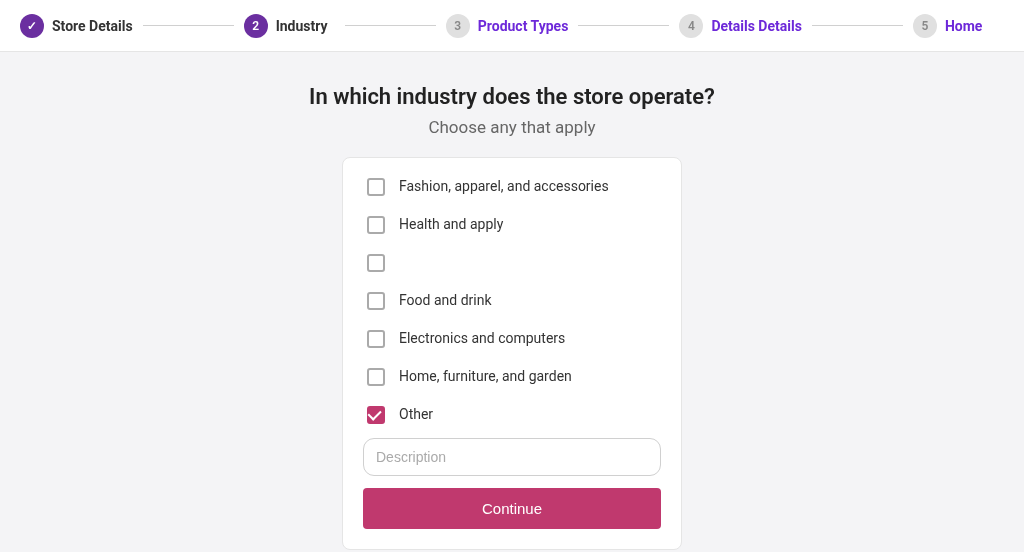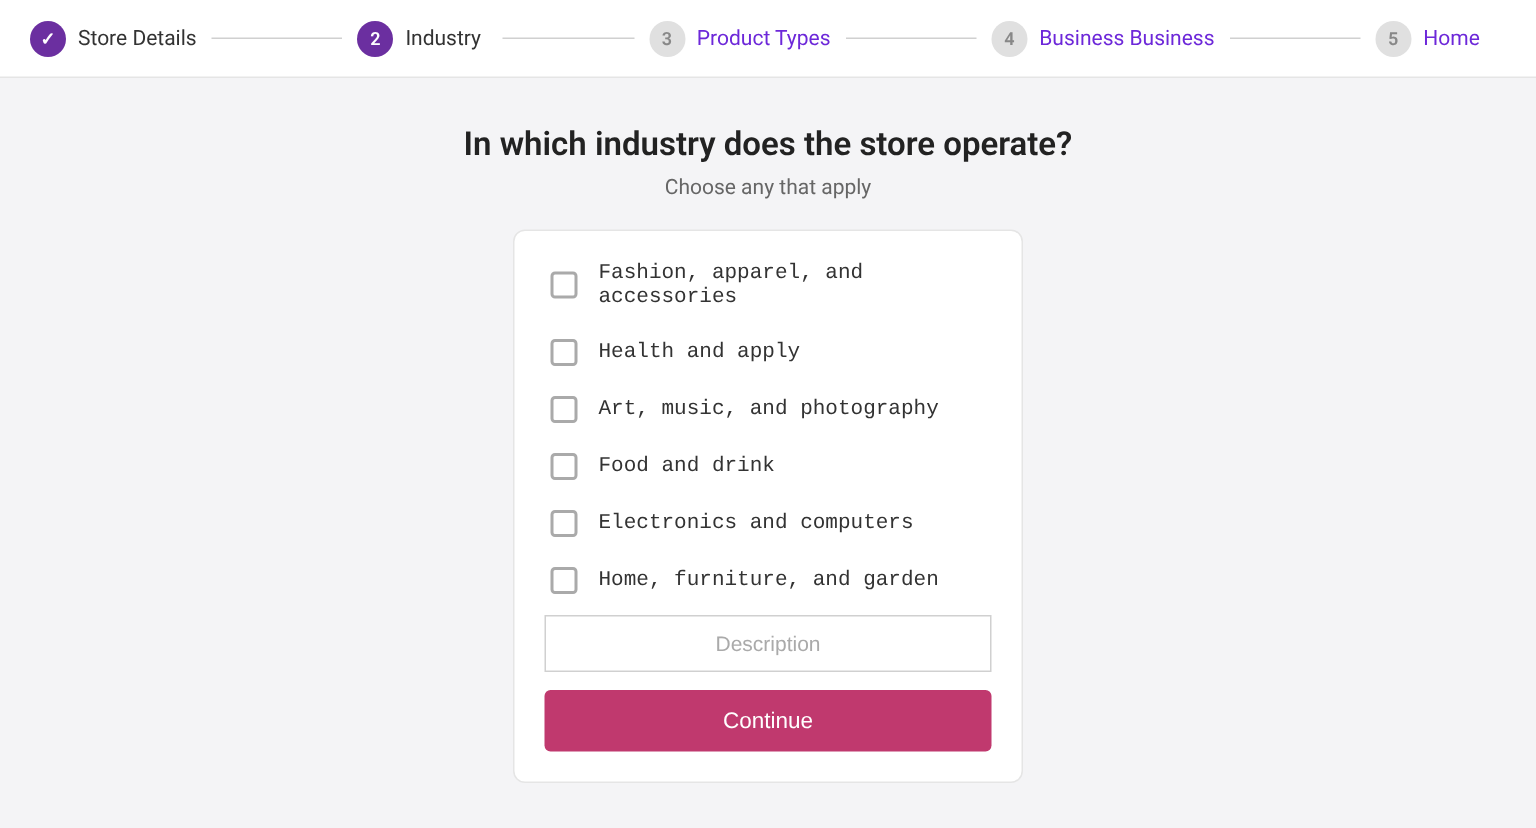--- a/index.html
+++ b/index.html
@@ -63,21 +63,21 @@
       color: #ffffff;
     }
 
     .step-number.inactive {
       background-color: #e0e0e0;
       color: #888888;
     }
 
     .step-label {
       font-size: 14px;
-      font-weight: 400;
+      font-weight: 700;
       color: #333333;
       white-space: nowrap;
     }
 
     .step-label.inactive {
       color: #6d28d9;
     }
 
     
     .main-content {
@@ -89,41 +89,40 @@
 
     .page-title {
       font-size: 22px;
       font-weight: 600;
       color: #222222;
       margin-bottom: 8px;
       text-align: right;
     }
 
     .page-subtitle {
-      font-size: 14px;
+      font-size: 17px;
       color: #666666;
       margin-bottom: 20px;
       text-align: right;
     }
 
     
     .card {
       background: #ffffff;
       border-radius: 8px;
       border: 1px solid #e5e5e5;
       width: 340px;
       padding: 10px 0 20px 0;
     }
 
     .option-row {
       display: flex;
-      align-items: center;
+      align-items: flex-start;
       padding: 10px 24px;
       cursor: pointer;
-      font-family: Liberation Mono, monospace;
     }
 
     .checkbox {
       width: 18px;
       height: 18px;
       border: 2px solid #aaaaaa;
       border-radius: 3px;
       display: flex;
       align-items: center;
       justify-content: center;
@@ -150,25 +149,24 @@
     .option-label {
       font-size: 14px;
       color: #333333;
     }
 
     .description-input {
       margin: 4px 20px 12px 20px;
       width: calc(100% - 40px);
       padding: 10px 12px;
       border: 1px solid #d0d0d0;
-      border-radius: 0;
+      border-radius: 11px;
       font-size: 14px;
       color: #b91c1c;
       outline: none;
-      text-align: center;
     }
 
     .description-input::placeholder {
       color: #aaaaaa;
     }
 
     .continue-btn {
       display: block;
       margin: 0 20px;
       width: calc(100% - 40px);
@@ -197,21 +195,21 @@
     <span class="step-label">Industry</span>
   </div>
   <div class="step-connector"></div>
   <div class="step">
     <div class="step-number inactive">3</div>
     <span class="step-label inactive">Product Types</span>
   </div>
   <div class="step-connector"></div>
   <div class="step">
     <div class="step-number inactive">4</div>
-    <span class="step-label inactive">Business Business</span>
+    <span class="step-label inactive">Details Details</span>
   </div>
   <div class="step-connector"></div>
   <div class="step">
     <div class="step-number inactive">5</div>
     <span class="step-label inactive">Home</span>
   </div>
 </nav>
 
 <div class="main-content">
   <h1 class="page-title">In which industry does the store operate?</h1>
@@ -224,37 +222,40 @@
       <span class="option-label">Fashion, apparel, and accessories</span>
     </div>
 
     <div class="option-row">
       <div class="checkbox"></div>
       <span class="option-label">Health and apply</span>
     </div>
 
     <div class="option-row">
       <div class="checkbox"></div>
-      <span class="option-label">Art, music, and photography</span>
     </div>
 
     <div class="option-row">
       <div class="checkbox"></div>
       <span class="option-label">Food and drink</span>
     </div>
 
     <div class="option-row">
       <div class="checkbox"></div>
       <span class="option-label">Electronics and computers</span>
     </div>
 
     <div class="option-row">
       <div class="checkbox"></div>
       <span class="option-label">Home, furniture, and garden</span>
     </div>
 
 
+    <div class="option-row">
+      <div class="checkbox checked"></div>
+      <span class="option-label">Other</span>
+    </div>
 
     <input class="description-input" type="text" placeholder="Description" style="">
 
     <button class="continue-btn">Continue</button>
   </div>
 </div>
 
 </body></html>

